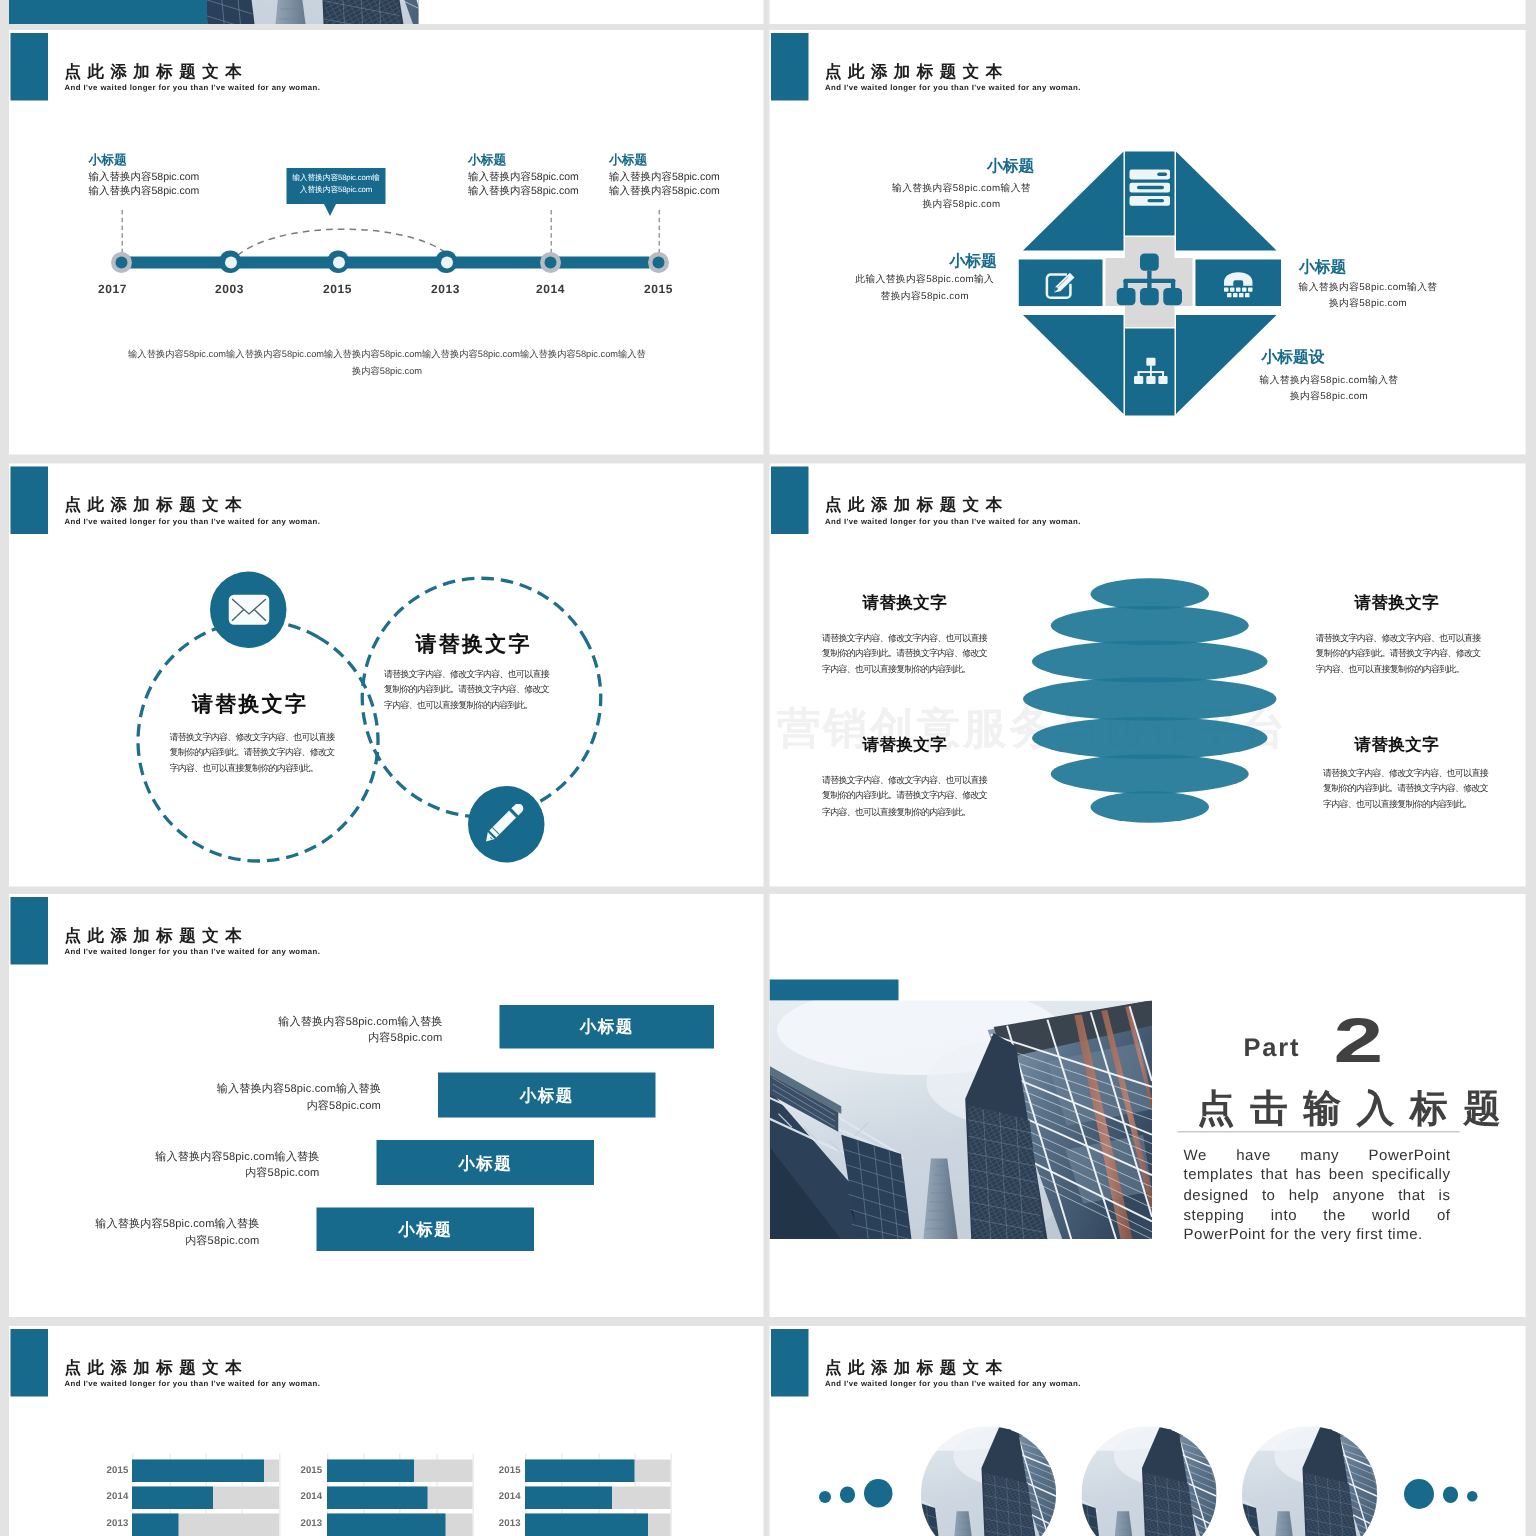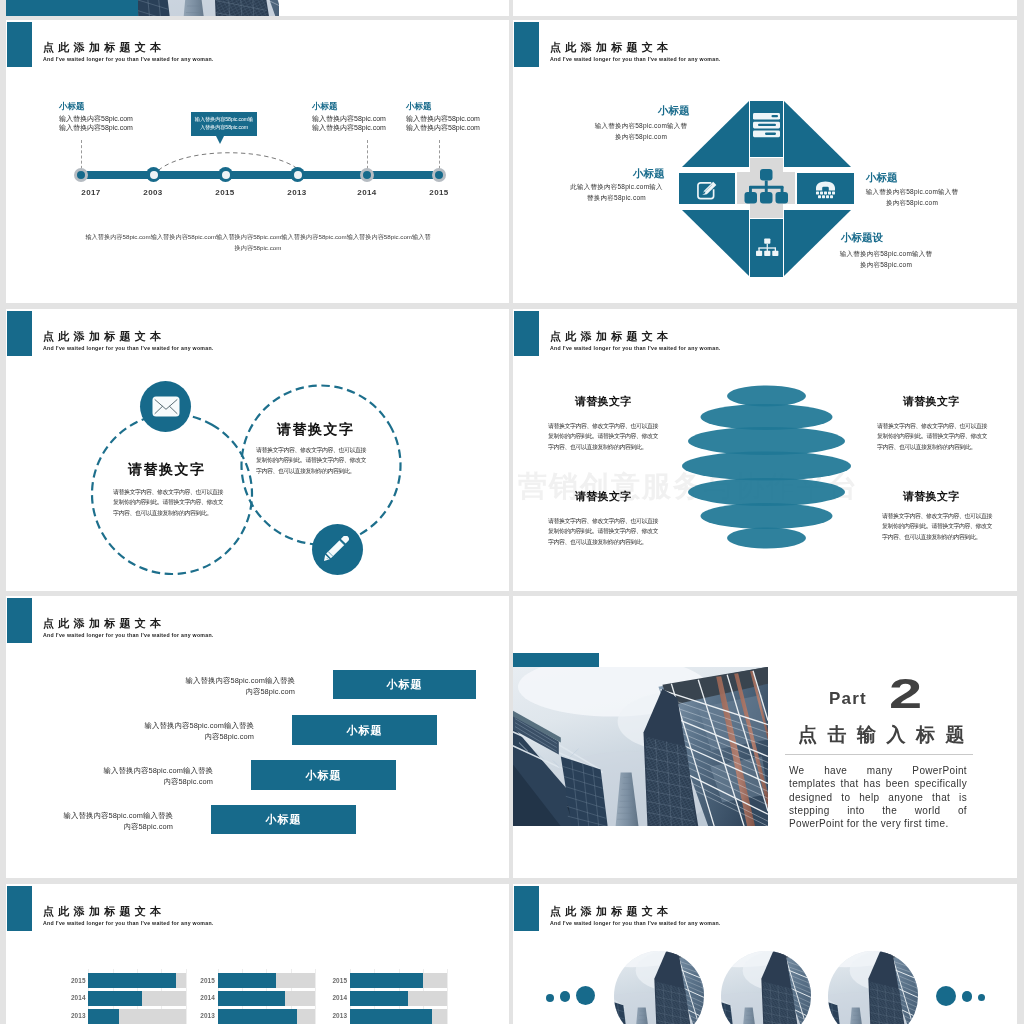--- a/index.html
+++ b/index.html
@@ -51,21 +51,21 @@
 
   
   .step-box{position:absolute;background:#176a8b;color:#fff;font-size:11px;font-weight:bold;
             display:flex;align-items:center;justify-content:center;letter-spacing:1px;}
   .step-t{position:absolute;font-size:7.4px;letter-spacing:0.1px;color:#2e2e2e;line-height:11.3px;text-align:right;}
 
   
   .p-bar{position:absolute;background:#176a8b;}
   .p-part{position:absolute;font-size:17px;font-weight:bold;color:#414141;letter-spacing:1.2px;}
   .p-num{position:absolute;font-size:42px;font-weight:bold;color:#414141;line-height:42px;transform:scaleX(1.42);transform-origin:left top;}
-  .p-cn{position:absolute;font-size:19px;font-weight:bold;color:#414141;letter-spacing:10.5px;white-space:nowrap;}
+  .p-cn{position:absolute;font-size:25px;font-weight:bold;color:#414141;letter-spacing:10.5px;white-space:nowrap;}
   .p-rule{position:absolute;height:1px;background:#c9c9c9;}
   .p-body{position:absolute;font-size:10px;letter-spacing:0.35px;color:#333;line-height:13.3px;}
 
   
   .bar-track{position:absolute;background:#d8d8d8;}
   .bar-fill{position:absolute;background:#176a8b;}
   .bar-lab{position:absolute;font-size:6.4px;font-weight:bold;color:#6b6b6b;letter-spacing:.1px;}
   .bar-grid{position:absolute;width:1px;background:#ededed;}
 
   
@@ -228,21 +228,21 @@
 
     <div class="tl-node" style="left:284px;top:147px;width:15px;height:15px;background:#176a8b;"></div>
     <div class="tl-node" style="left:287.5px;top:150.5px;width:8px;height:8px;background:#eef3f6;"></div>
 
     <div class="tl-node" style="left:354px;top:148px;width:14px;height:14px;background:#b6bcc2;"></div>
     <div class="tl-node" style="left:357px;top:151px;width:8px;height:8px;background:#176a8b;"></div>
 
     <div class="tl-node" style="left:426px;top:148px;width:14px;height:14px;background:#b6bcc2;"></div>
     <div class="tl-node" style="left:429px;top:151px;width:8px;height:8px;background:#176a8b;"></div>
 
-    <div class="tl-cap" style="left:71px;top:168px;width:28px;text-align:center;">2017</div>
+    <div class="tl-cap" style="left:55px;top:168px;width:28px;text-align:center;">2017</div>
     <div class="tl-cap" style="left:133px;top:168px;width:28px;text-align:center;">2003</div>
     <div class="tl-cap" style="left:205px;top:168px;width:28px;text-align:center;">2015</div>
     <div class="tl-cap" style="left:277px;top:168px;width:28px;text-align:center;">2013</div>
     <div class="tl-cap" style="left:347px;top:168px;width:28px;text-align:center;">2014</div>
     <div class="tl-cap" style="left:419px;top:168px;width:28px;text-align:center;">2015</div>
 
     <div class="tl-h" style="left:53px;top:81px;">小标题</div>
     <div class="tl-t" style="left:53px;top:94px;">输入替换内容58pic.com</div>
     <div class="tl-t" style="left:53px;top:103.4px;">输入替换内容58pic.com</div>
 

